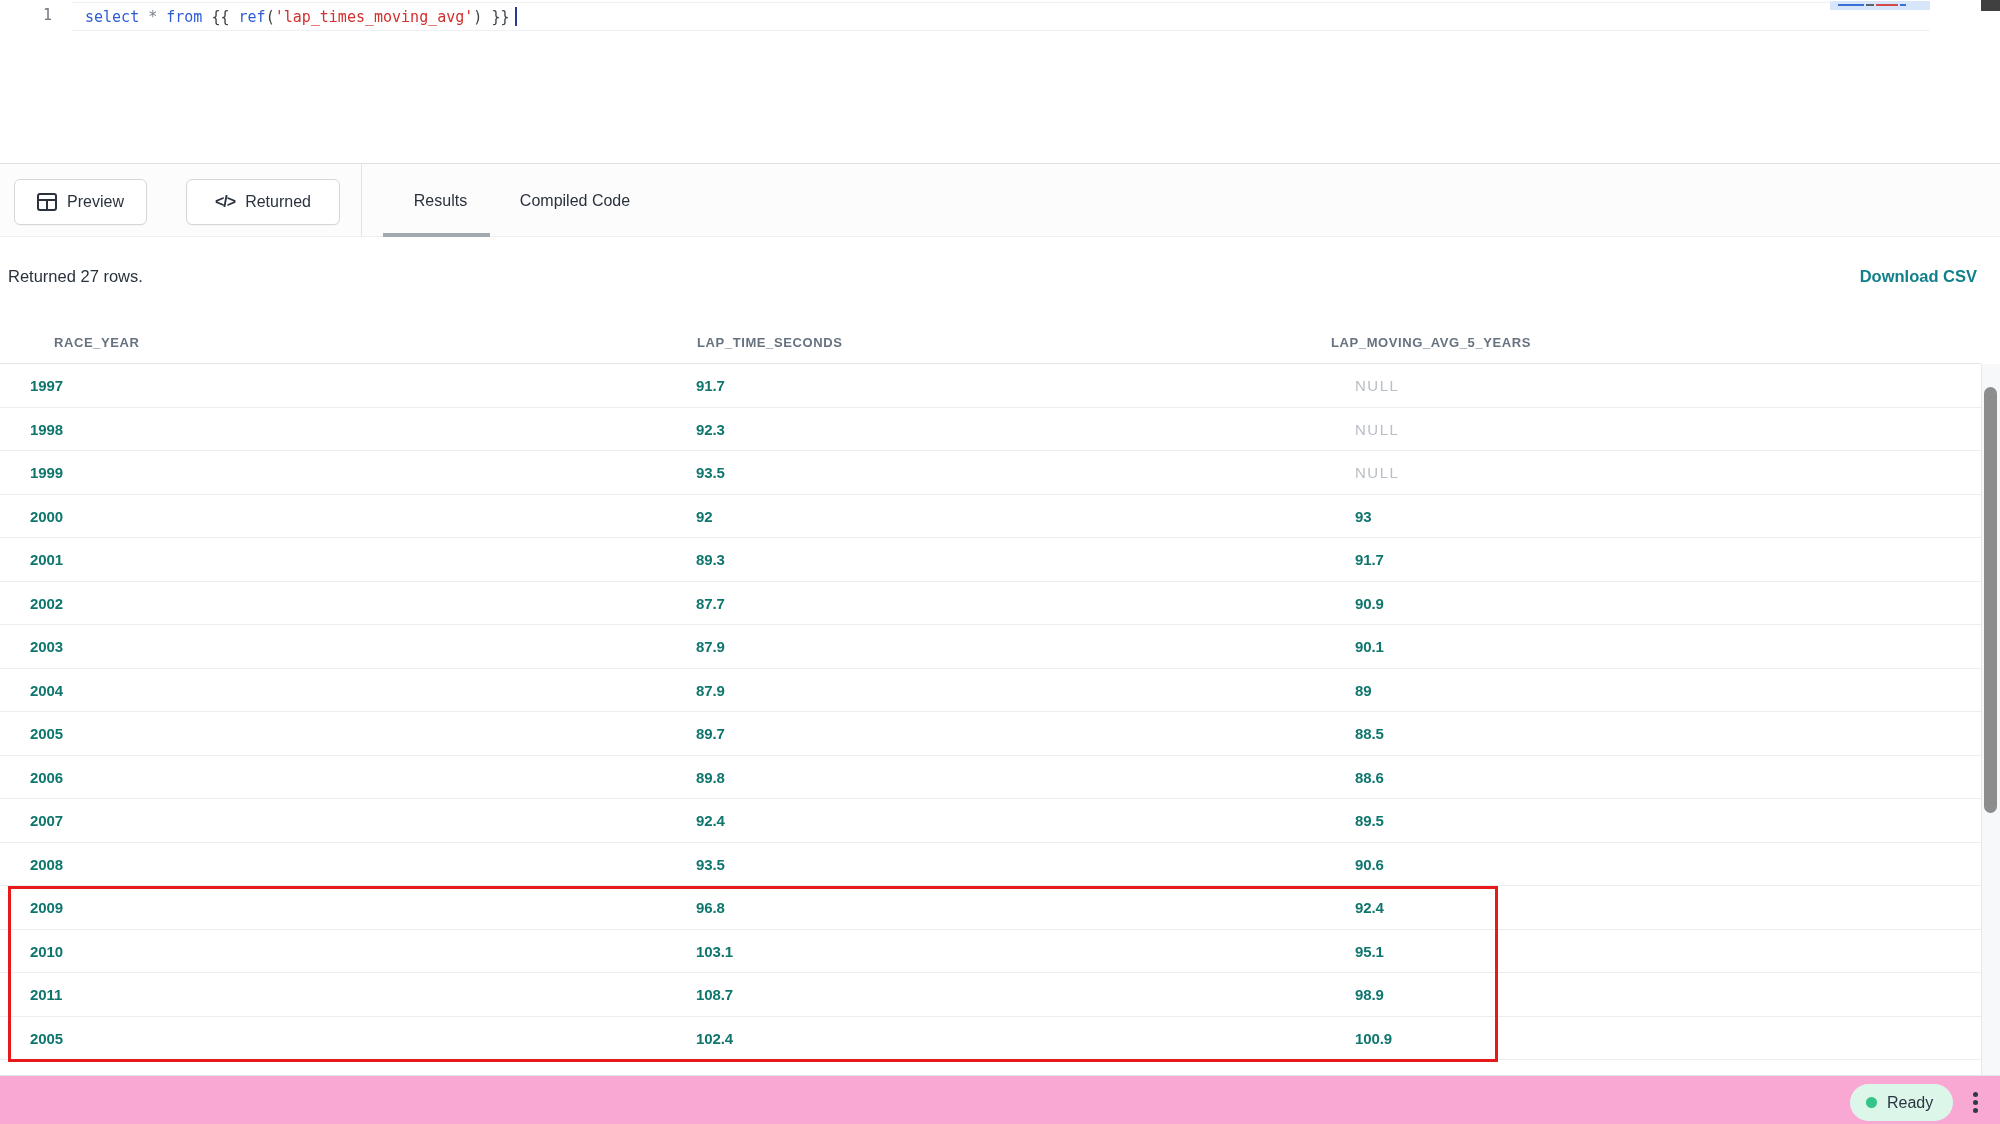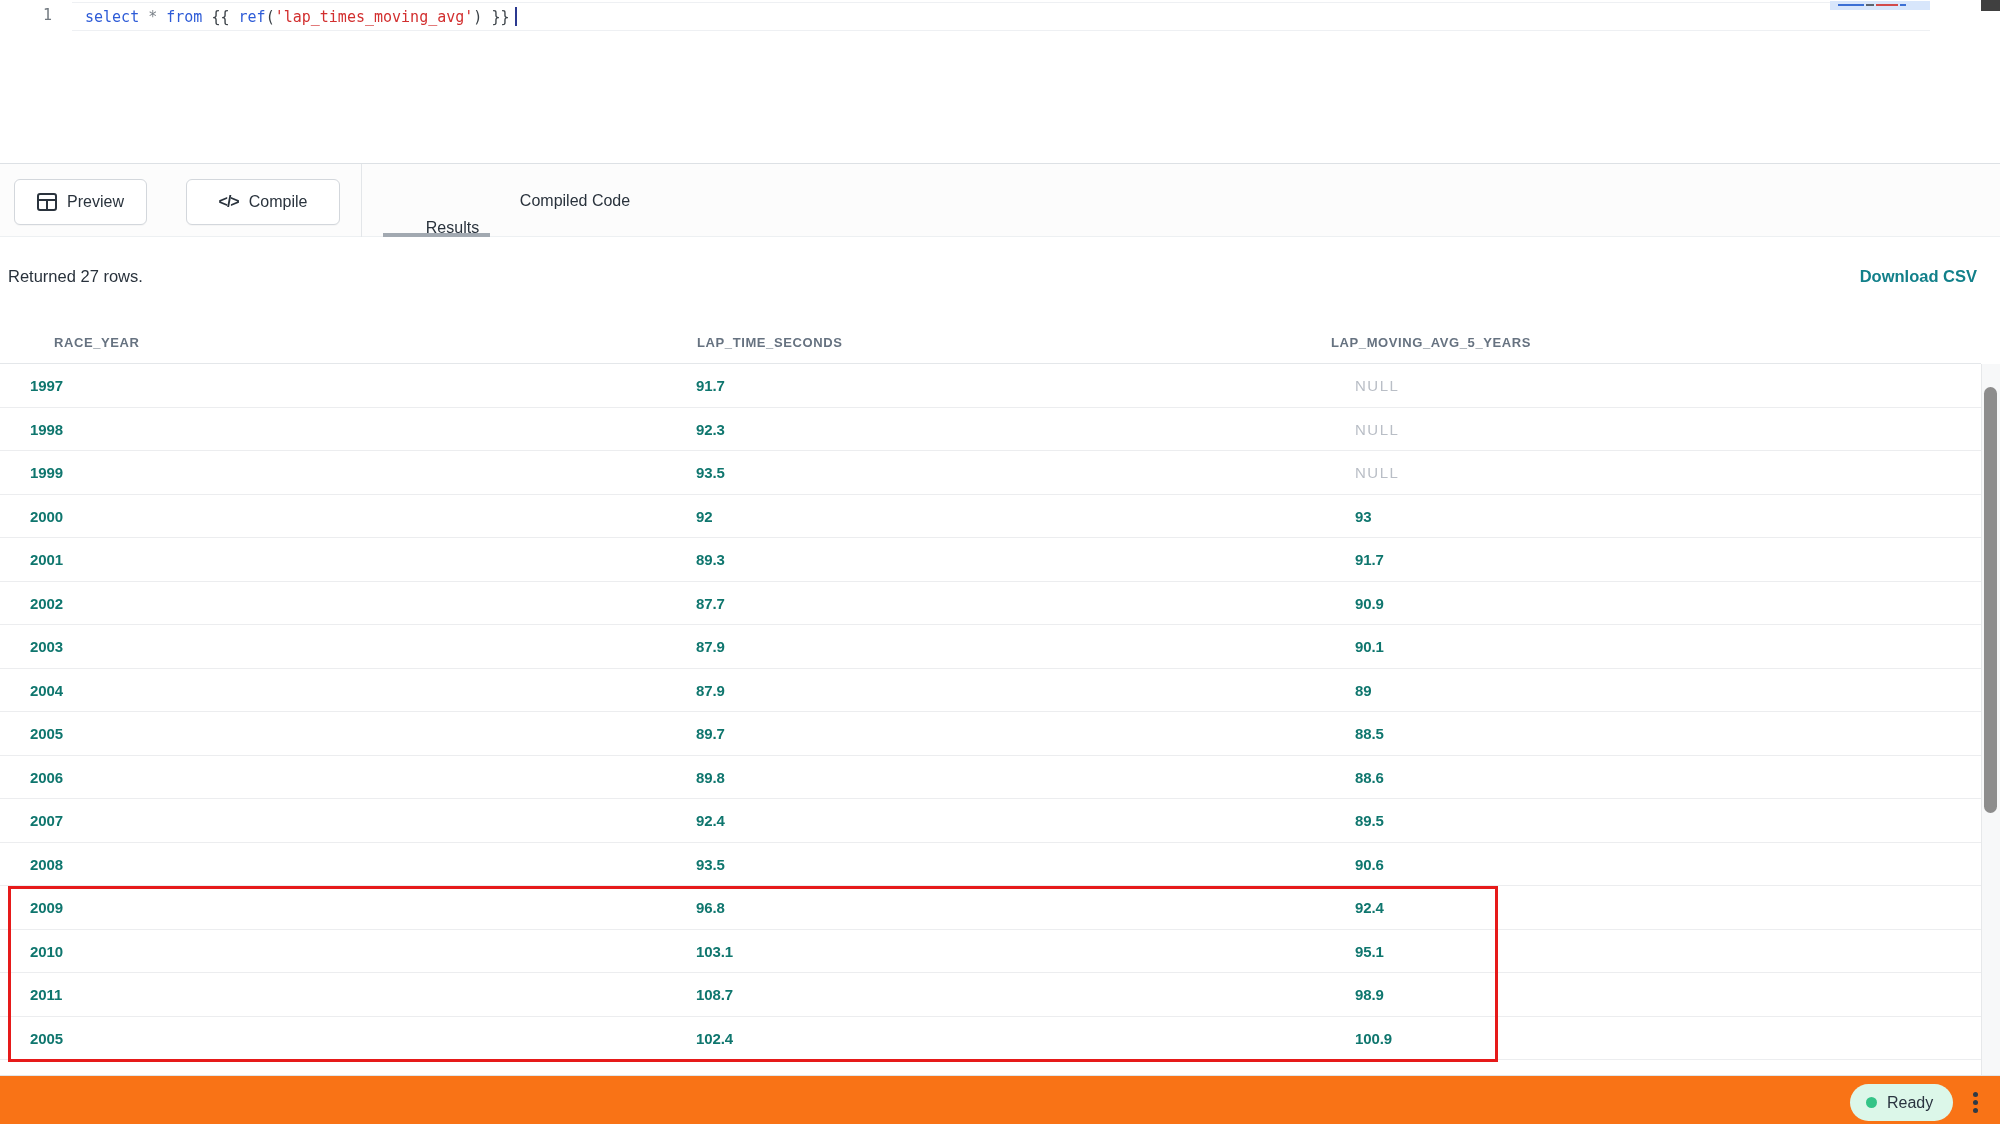--- a/index.html
+++ b/index.html
@@ -39,21 +39,21 @@
          border-radius:6px; display:flex; align-items:center; justify-content:center; gap:10px;
          font-size:16px; font-weight:500; color:#2a333d; cursor:pointer;
          box-shadow:0 1px 1px rgba(0,0,0,.03); }
   .btn-preview { left:14px; width:133px; }
   .btn-compile { left:186px; width:154px; }
   .btn svg { display:block; }
   .code-glyph { font-weight:700; font-size:16px; letter-spacing:-1px; color:#2a333d; }
   .tb-divider { position:absolute; left:361px; top:0; width:1px; height:73px; background:#e3e6e9; }
   .tab { position:absolute; top:0; height:73px; display:flex; align-items:center;
          justify-content:center; font-size:16px; color:#29323c; cursor:pointer; }
-  .tab-results { left:399px; width:107px;align-items:flex-end; }
+  .tab-results { left:387px; width:107px; }
   .tab-compiled { left:505px; width:140px; }
   .tab-underline { position:absolute; left:383px; top:69px; width:107px; height:4px; background:#a2a9b1; }
 
   
   .meta { position:absolute; left:0; top:237px; width:2000px; height:84px; }
   .row-count { position:absolute; left:8px; top:30px; font-size:16.5px; color:#29323c;text-align:right; }
   .download { position:absolute; right:23px; top:30px; font-size:16.5px; font-weight:600;
               color:var(--teal); cursor:pointer; }
 
   
@@ -75,21 +75,21 @@
                    border:3px solid var(--annotation-red); pointer-events:none; }
 
   
   .results-track { position:absolute; left:1981px; top:364px; width:19px; height:711px;
                    background:#f7f8f9; border-left:1px solid #e6e8ea; }
   .results-thumb { position:absolute; left:1984px; top:387px; width:13px; height:426px;
                    background:#8d8d8d; border-radius:7px; cursor:pointer; }
 
   
   .statusbar { position:absolute; left:0; top:1075px; width:2000px; height:49px;
-               background:#f97316; border-top:1px solid #e2e5e8; }
+               background:#f9a8d4; border-top:1px solid #e2e5e8; }
   .ready-pill { position:absolute; left:1850px; top:8px; height:37px; padding:0 20px 0 16px;
                 border-radius:19px; background:var(--ready-bg); display:flex; align-items:center;
                 gap:10px; }
   .ready-dot { width:11px; height:11px; border-radius:50%; background:var(--ready-dot); }
   .ready-label { font-size:16px; font-weight:500; color:#2a3440; }
   .kebab { position:absolute; left:1966px; top:9px; width:18px; height:34px; display:flex;
            flex-direction:column; align-items:center; justify-content:center; gap:3px; cursor:pointer; }
   .kebab i { width:5px; height:5px; border-radius:50%; background:#2e3a47; display:block; }
 </style>
 </head>
@@ -116,21 +116,21 @@
         <svg width="20" height="18" viewBox="0 0 20 18">
           <rect x="1" y="1" width="18" height="16" rx="2" fill="none" stroke="#2a333d" stroke-width="2"></rect>
           <line x1="1" y1="7" x2="19" y2="7" stroke="#2a333d" stroke-width="2"></line>
           <line x1="10" y1="7" x2="10" y2="17" stroke="#2a333d" stroke-width="2"></line>
         </svg>
       </span>
       <span>Preview</span>
     </div>
     <div class="btn btn-compile">
       <span class="code-glyph">&lt;/&gt;</span>
-      <span>Compile</span>
+      <span>Returned</span>
     </div>
     <div class="tb-divider"></div>
     <div class="tab tab-results">
       <span>Results</span>
     </div>
     <div class="tab tab-compiled">
       <span>Compiled Code</span>
     </div>
     <div class="tab-underline"></div>
   </div>

